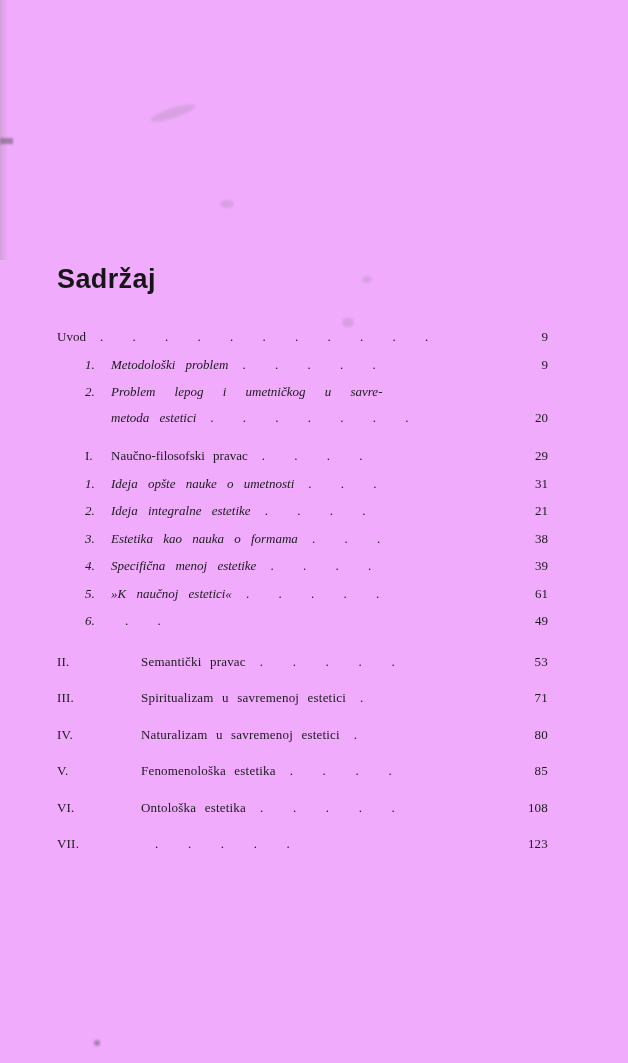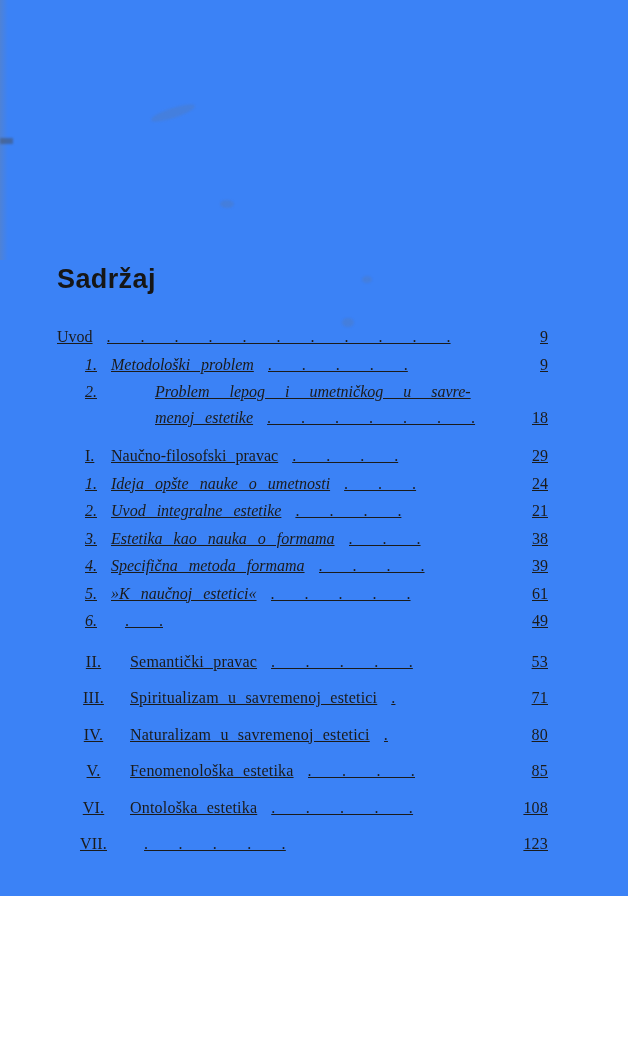--- a/index.html
+++ b/index.html
@@ -3,22 +3,22 @@
 <meta charset="utf-8">
 <style>
   html, body {
     margin: 0;
     padding: 0;
     background: #ffffff;
   }
   .page {
     position: relative;
     width: 628px;
-    height: 896px;
-    background: #3b82f6;
+    height: 1063px;
+    background: #f0abfc;
     overflow: hidden;
     font-family: "Liberation Serif", serif;
     color: #1b1b1b;
   }
   
   .scan-edge {
     position: absolute;
     left: 0; top: 0;
     width: 8px; height: 260px;
     background: linear-gradient(to right, rgba(130,130,130,0.28), rgba(255,255,255,0));
@@ -52,37 +52,37 @@
     font-family: "Liberation Sans", sans-serif;
     font-weight: 700;
     font-size: 27px;
     letter-spacing: 0.4px;
     margin: 0 0 28px 0;
     color: #161616;
   }
   .row {
     display: flex;
     align-items: baseline;
-    font-size: 16px;
+    font-size: 13px;
     line-height: 27.5px;
     white-space: nowrap;
-    text-decoration: underline;
   }
   .row .num { flex: 0 0 auto; }
   .row.top .num { width: 0; margin: 0; overflow: hidden; }
   .row.sub .num, .row.sec .num {
     margin-left: 28px;
     width: 24px;
     margin-right: 2px;
   }
   .row.major { margin-top: 9px; letter-spacing: 0.2px; }
   .row.major.first { margin-top: 13px; }
   .row.major .num {
     width: 73px;
-    text-align: center;
+    text-align: left;
+    margin-right: 11px;
   }
   .row.sec { margin-top: 11px; }
   .row.sub { font-style: italic; }
   .title { flex: 0 0 auto; }
   .row.sub .title { word-spacing: 7px; }
   .row.sec .title, .row.major .title { word-spacing: 5px; }
   .leader {
     flex: 1 1 auto;
     margin-left: 14px;
     word-spacing: 26px;
@@ -90,21 +90,21 @@
     font-style: normal;
   }
   .pagenum {
     flex: 0 0 auto;
     margin-left: auto;
     width: 46px;
     text-align: right;
     font-style: normal;
   }
   
-  .ml { flex: 1 1 auto; min-width: 0; margin-left: 44px; }
+  .ml { flex: 1 1 auto; min-width: 0; }
   .ml .l1 { word-spacing: 16px; line-height: 26px; }
   .ml .l2 { display: flex; align-items: baseline; line-height: 26px; }
 </style>
 </head>
 <body>
 
 <div class="page">
 
   <div class="scan-edge"></div>
   <div class="scan-dash"></div>
@@ -130,58 +130,58 @@
       <span class="title">Metodološki problem</span>
       <span class="leader">. . . . .</span>
       <span class="pagenum">9</span>
     </div>
 
     <div class="row sub">
       <span class="num">2.</span>
       <span class="ml">
         <span class="l1" style="display:block">Problem lepog i umetničkog u savre-</span>
         <span class="l2">
-          <span class="title">menoj estetike</span>
+          <span class="title">metoda estetici</span>
           <span class="leader">. . . . . . .</span>
-          <span class="pagenum">18</span>
+          <span class="pagenum">20</span>
         </span>
       </span>
     </div>
 
     <div class="row sec">
       <span class="num">I.</span>
       <span class="title">Naučno-filosofski pravac</span>
       <span class="leader">. . . .</span>
       <span class="pagenum">29</span>
     </div>
 
     <div class="row sub">
       <span class="num">1.</span>
       <span class="title">Ideja opšte nauke o umetnosti</span>
       <span class="leader">. . .</span>
-      <span class="pagenum">24</span>
+      <span class="pagenum">31</span>
     </div>
 
     <div class="row sub">
       <span class="num">2.</span>
-      <span class="title">Uvod integralne estetike</span>
+      <span class="title">Ideja integralne estetike</span>
       <span class="leader">. . . .</span>
       <span class="pagenum">21</span>
     </div>
 
     <div class="row sub">
       <span class="num">3.</span>
       <span class="title">Estetika kao nauka o formama</span>
       <span class="leader">. . .</span>
       <span class="pagenum">38</span>
     </div>
 
     <div class="row sub">
       <span class="num">4.</span>
-      <span class="title">Specifična metoda formama</span>
+      <span class="title">Specifična menoj estetike</span>
       <span class="leader">. . . .</span>
       <span class="pagenum">39</span>
     </div>
 
     <div class="row sub">
       <span class="num">5.</span>
       <span class="title">»K naučnoj estetici«</span>
       <span class="leader">. . . . .</span>
       <span class="pagenum">61</span>
     </div>

